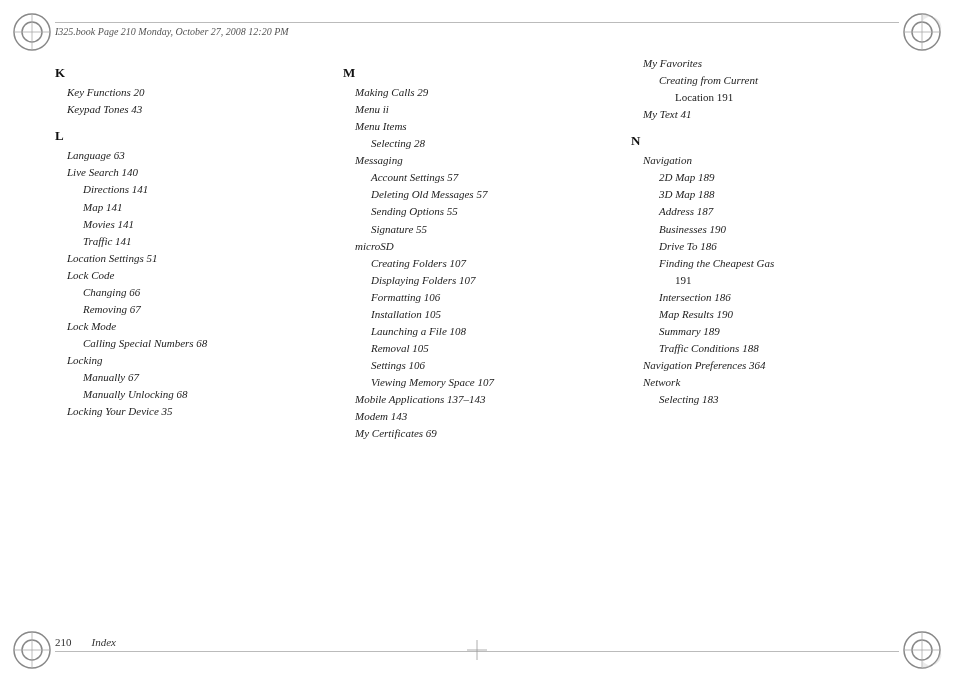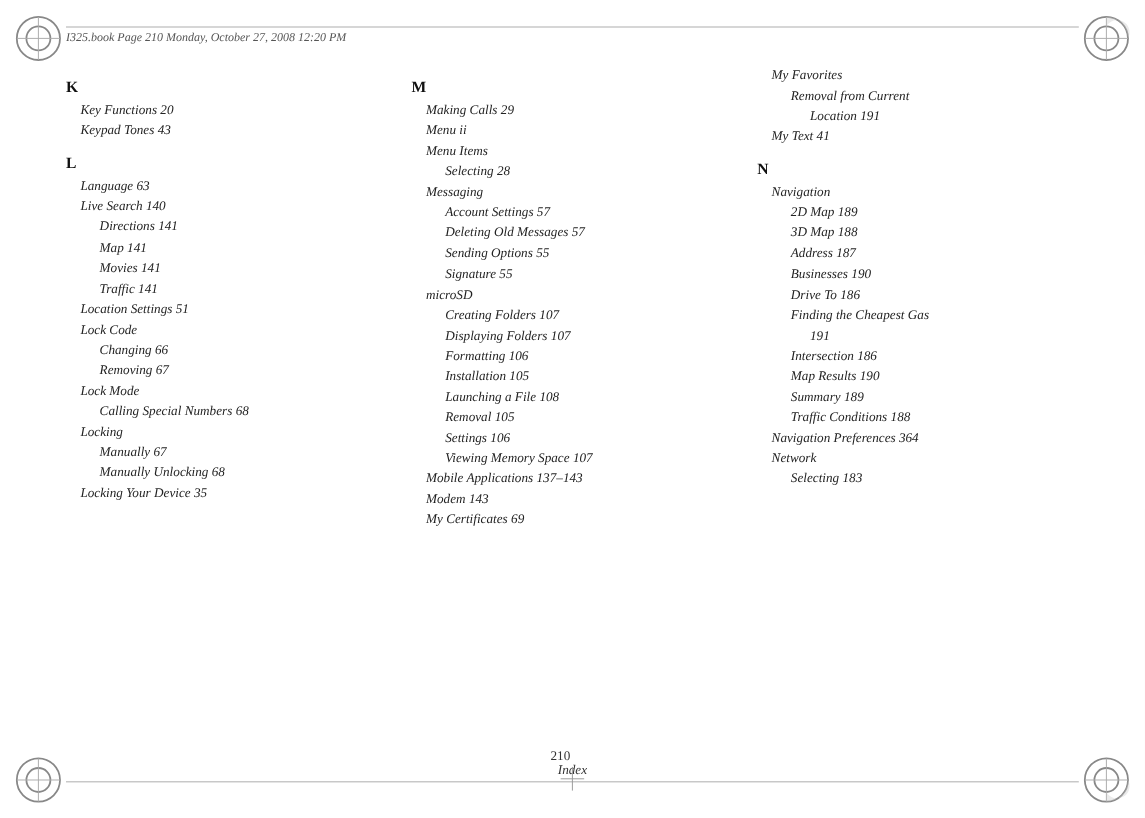--- a/index.html
+++ b/index.html
@@ -54,21 +54,20 @@
       position: absolute;
       bottom: 30px;
       left: 55px;
       right: 55px;
       border-bottom: 1px solid #bbb;
       padding-bottom: 3px;
       display: flex;
       align-items: center;
       font-size: 11px;
       color: #333;
-      flex-direction: column;
     }
 
     .footer-page-num {
       font-size: 11px;
       color: #333;
       margin-right: 20px;
     }
 
     .footer-title {
       font-size: 11px;
@@ -124,21 +123,20 @@
     }
 
     .entry-l2 {
       font-style: italic;
       display: block;
       padding-left: 28px;
       line-height: 1.55;
     }
 
     .entry-l3 {
-      font-style: italic;
       display: block;
       padding-left: 44px;
       line-height: 1.55;
     }
   </style>
 </head>
 <body>
 
 <div class="page">
 
@@ -228,21 +226,21 @@
       <span class="entry-l2">Removal 105</span>
       <span class="entry-l2">Settings 106</span>
       <span class="entry-l2">Viewing Memory Space 107</span>
       <span class="entry-l1">Mobile Applications 137–143</span>
       <span class="entry-l1">Modem 143</span>
       <span class="entry-l1">My Certificates 69</span>
     </div>
 
     <div class="column">
       <span class="entry-l1">My Favorites</span>
-      <span class="entry-l2">Removal from Current</span>
+      <span class="entry-l2">Creating from Current</span>
       <span class="entry-l3">Location 191</span>
       <span class="entry-l1">My Text 41</span>
 
       <span class="section-letter">N</span>
       <span class="entry-l1">Navigation</span>
       <span class="entry-l2">2D Map 189</span>
       <span class="entry-l2">3D Map 188</span>
       <span class="entry-l2">Address 187</span>
       <span class="entry-l2">Businesses 190</span>
       <span class="entry-l2">Drive To 186</span>

